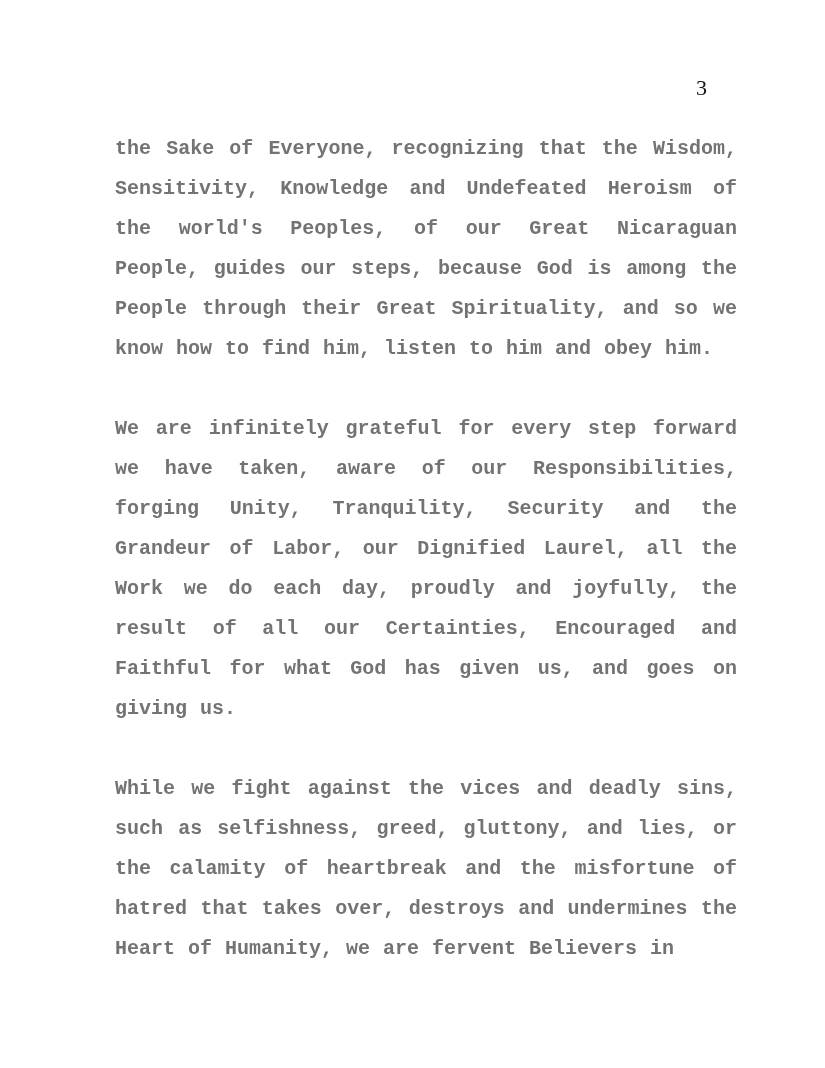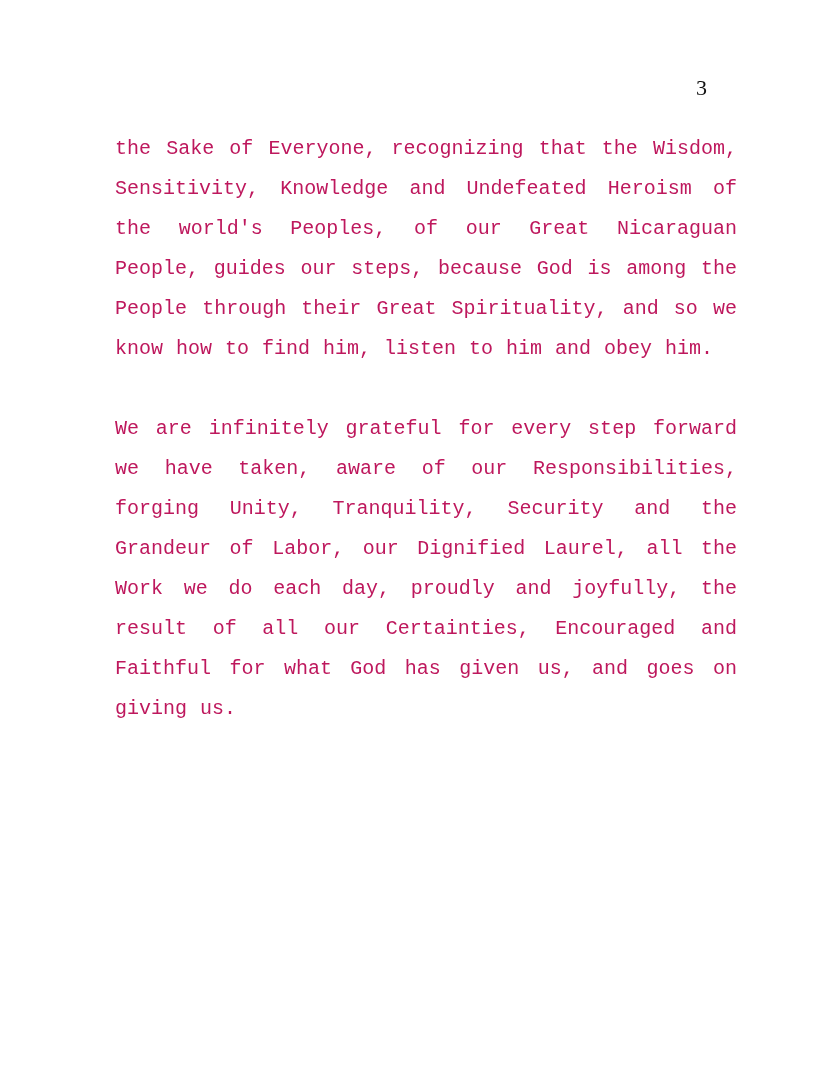--- a/index.html
+++ b/index.html
@@ -31,35 +31,37 @@
     margin-bottom: 28px;
     padding-right: 30px;
   }
 
   .body-text p {
     font-size: 20px;
     line-height: 40px;
     text-align: justify;
     text-align-last: left;
     word-spacing: 1px;
-    color: #be185d;
+    color: #737373;
     margin-bottom: 40px;
+    font-weight: bold;
   }
 
   .body-text p:last-child {
     margin-bottom: 0;
   }
 </style>
 </head>
 <body>
 
 <div class="page">
 
   <div class="page-number">3</div>
 
   <div class="body-text">
     <p>the Sake of Everyone, recognizing that the Wisdom, Sensitivity, Knowledge and Undefeated Heroism of the world's Peoples, of our Great Nicaraguan People, guides our steps, because God is among the People through their Great Spirituality, and so we know how to find him, listen to him and obey him.</p>
 
     <p>We are infinitely grateful for every step forward we have taken, aware of our Responsibilities, forging Unity, Tranquility, Security and the Grandeur of Labor, our Dignified Laurel, all the Work we do each day, proudly and joyfully, the result of all our Certainties, Encouraged and Faithful for what God has given us, and goes on giving us.</p>
 
+    <p>While we fight against the vices and deadly sins, such as selfishness, greed, gluttony, and lies, or the calamity of heartbreak and the misfortune of hatred that takes over, destroys and undermines the Heart of Humanity, we are fervent Believers in</p>
   </div>
 
 </div>
 
 </body></html>

